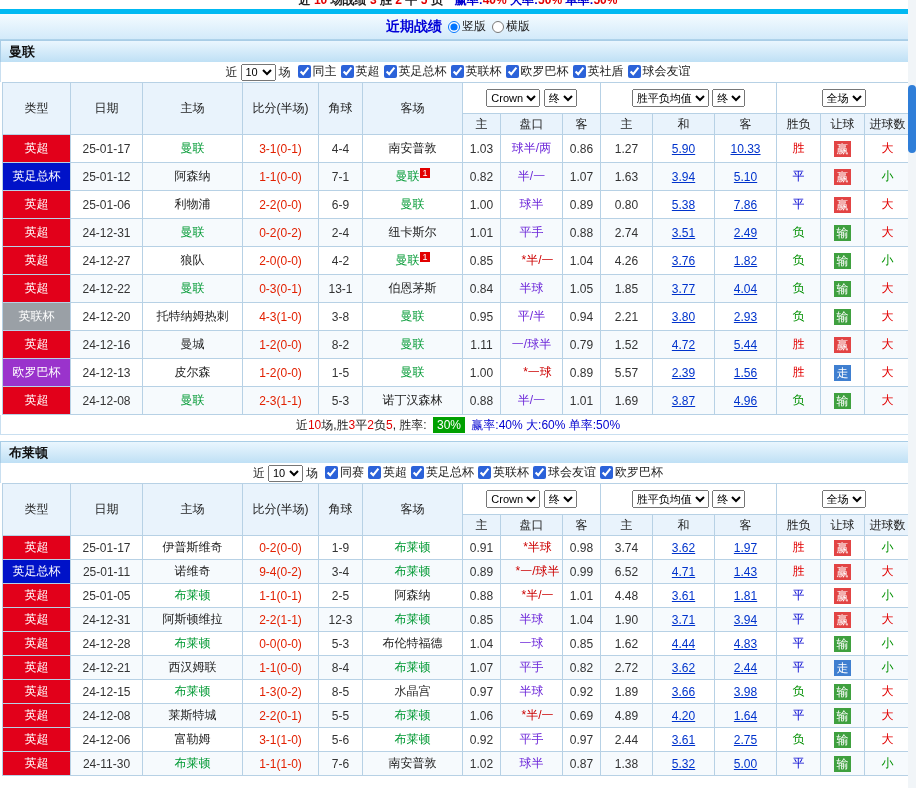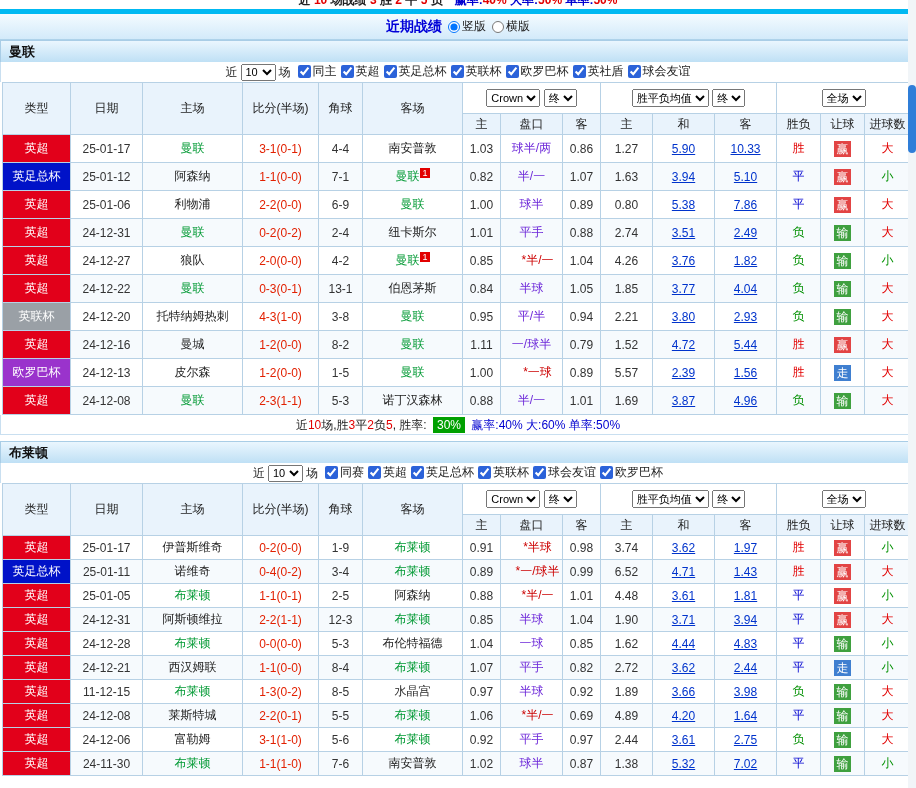--- a/index.html
+++ b/index.html
@@ -443,21 +443,21 @@
           <td class="odds blue">3.62</td>
           <td class="odds blue">1.97</td>
           <td><span style="color: rgb(226, 0, 0);">胜</span></td>
           <td><span class="badge-let" style="background-color: rgb(226, 68, 68);">赢</span></td>
           <td><span style="color: rgb(0, 144, 0);">小</span></td>
         </tr>
         <tr>
           <td class="type-cell" style="background-color: rgb(0, 18, 200);">英足总杯</td>
           <td class="date-cell">25-01-11</td>
           <td><span class="team-opp">诺维奇</span></td>
-          <td class="score-cell">0-4(0-2)</td>
+          <td class="score-cell">9-4(0-2)</td>
           <td class="corner-cell">3-4</td>
           <td><span class="team-focus">布莱顿</span></td>
           <td class="odds">0.89</td>
           <td class="pan red">*一/球半</td>
           <td class="odds">0.99</td>
           <td class="odds">6.52</td>
           <td class="odds blue">4.71</td>
           <td class="odds blue">1.43</td>
           <td><span style="color: rgb(226, 0, 0);">胜</span></td>
           <td><span class="badge-let" style="background-color: rgb(226, 68, 68);">赢</span></td>
@@ -526,21 +526,21 @@
           <td class="odds">0.82</td>
           <td class="odds">2.72</td>
           <td class="odds blue">3.62</td>
           <td class="odds blue">2.44</td>
           <td><span style="color: rgb(0, 0, 208);">平</span></td>
           <td><span class="badge-let" style="background-color: rgb(63, 127, 208);">走</span></td>
           <td><span style="color: rgb(0, 144, 0);">小</span></td>
         </tr>
         <tr>
           <td class="type-cell" style="background-color: rgb(226, 0, 26);">英超</td>
-          <td class="date-cell">11-12-15</td>
+          <td class="date-cell">24-12-15</td>
           <td><span class="team-focus">布莱顿</span></td>
           <td class="score-cell">1-3(0-2)</td>
           <td class="corner-cell">8-5</td>
           <td><span class="team-opp">水晶宫</span></td>
           <td class="odds">0.97</td>
           <td class="pan blue">半球</td>
           <td class="odds">0.92</td>
           <td class="odds">1.89</td>
           <td class="odds blue">3.66</td>
           <td class="odds blue">3.98</td>
@@ -587,21 +587,21 @@
           <td class="date-cell">24-11-30</td>
           <td><span class="team-focus">布莱顿</span></td>
           <td class="score-cell">1-1(1-0)</td>
           <td class="corner-cell">7-6</td>
           <td><span class="team-opp">南安普敦</span></td>
           <td class="odds">1.02</td>
           <td class="pan blue">球半</td>
           <td class="odds">0.87</td>
           <td class="odds">1.38</td>
           <td class="odds blue">5.32</td>
-          <td class="odds blue">7.02</td>
+          <td class="odds blue">5.00</td>
           <td><span style="color: rgb(0, 0, 208);">平</span></td>
           <td><span class="badge-let" style="background-color: rgb(63, 160, 63);">输</span></td>
           <td><span style="color: rgb(0, 144, 0);">小</span></td>
         </tr>
       </tbody>
   </table>
 </div>
 
 <div class="scrollbar">
   <div class="thumb"></div>

